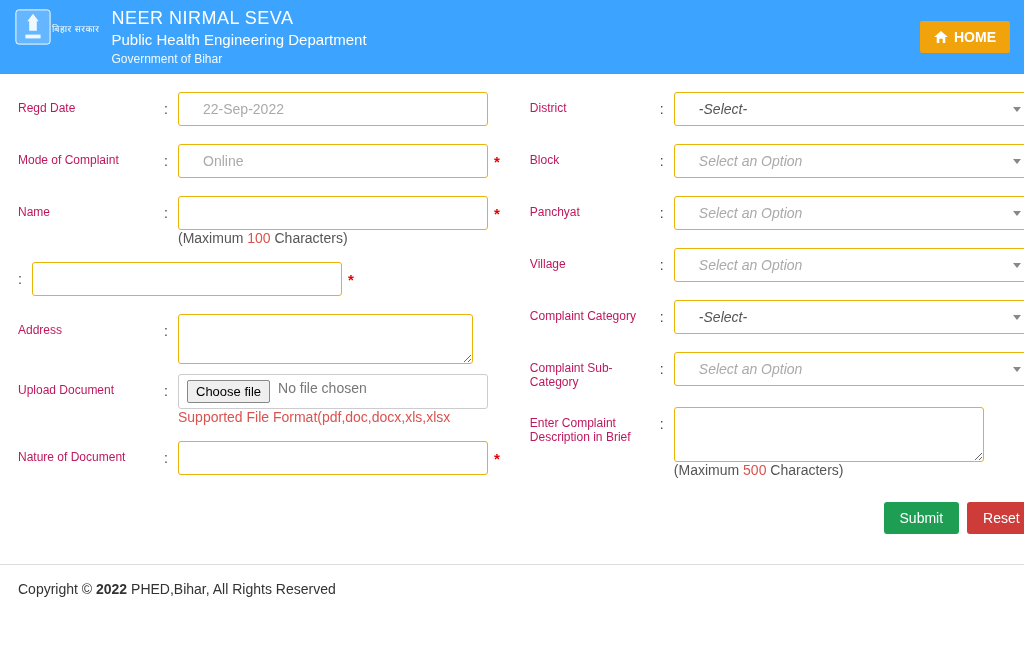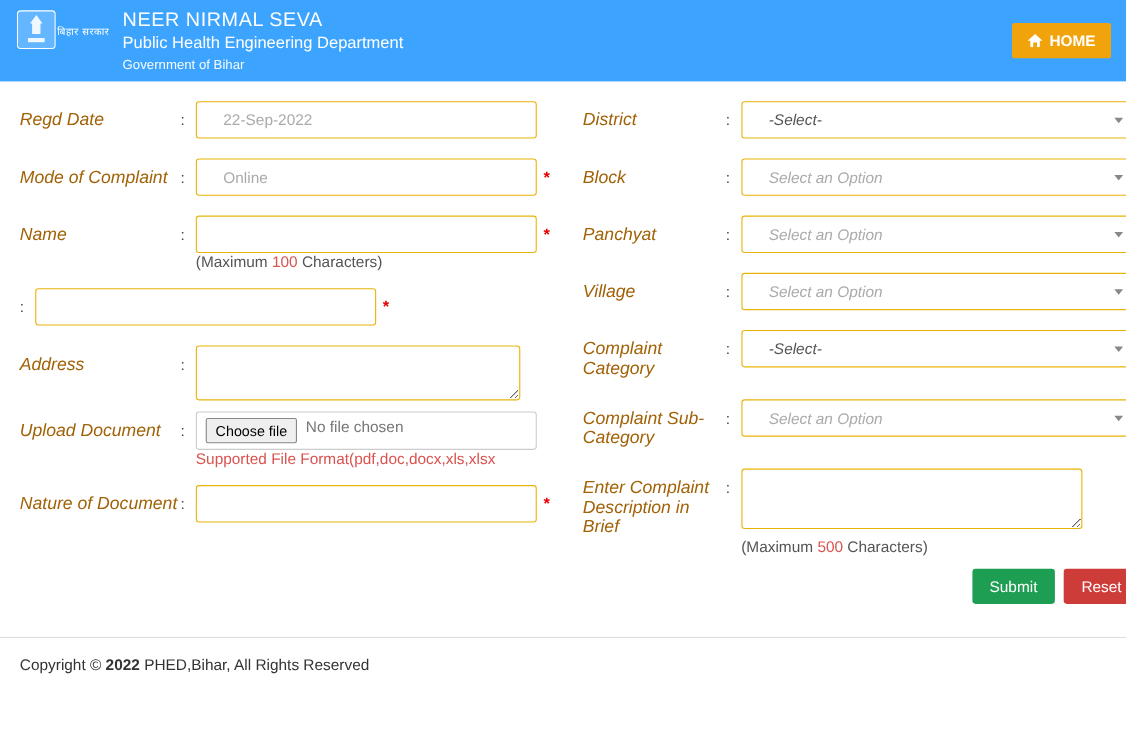--- a/index.html
+++ b/index.html
@@ -11,21 +11,21 @@
 .logo-sub { font-size: 9px; margin-top: 2px; letter-spacing: 0.5px; }
 .header-titles h1 { font-size: 18px; font-weight: 500; letter-spacing: 0.5px; }
 .header-titles h2 { font-size: 15px; font-weight: 400; margin-top: 2px; }
 .header-titles .gov { font-size: 12px; font-weight: 400; margin-top: 4px; opacity: 0.95; }
 .home-btn { background: #f0a30a; color: #fff; border: none; padding: 8px 14px; font-size: 14px; font-weight: 600; cursor: pointer; border-radius: 2px; display: flex; align-items: center; gap: 6px; }
 .home-icon { display: inline-block; width: 14px; height: 12px; }
 .form-area { padding: 18px 18px 30px 18px; display: flex; gap: 30px; }
 .col { flex: 1; }
 .row { display: flex; align-items: flex-start; margin-bottom: 18px; }
 .row.tight { margin-bottom: 10px; }
-.lbl { width: 146px; color: #a16207; font-size: 16px; padding-top: 9px; font-style: italic; }
+.lbl { width: 146px; color: #be185d; font-size: 12px; padding-top: 9px; }
 .colon { width: 14px; color: #444; padding-top: 9px; }
 .ctrl { flex: 1; display: flex; align-items: center; }
 .ctrl input[type=text], .ctrl textarea, .ctrl .select-like {
   width: 310px; border: 1px solid #eab308; border-radius: 3px; padding: 8px 24px; font-size: 14px; color: #555; font-family: inherit; background: #fff;
 }
 .ctrl input[readonly], .ctrl input:disabled, .select-like.placeholder { color: #aaa; }
 .ctrl textarea { resize: both; height: 50px; width: 295px; }
 .select-like { position: relative; cursor: pointer; }
 .select-like::after { content: ''; position: absolute; right: 10px; top: 50%; margin-top: -2px; border-left: 4px solid transparent; border-right: 4px solid transparent; border-top: 5px solid #888; }
 .select-like.italic { font-style: italic; }
@@ -34,21 +34,21 @@
 .hint .num { color: #d9534f; }
 .file-wrap { width: 310px; border: 1px solid #ccc; border-radius: 3px; padding: 5px 8px; display: flex; gap: 8px; }
 .choose-btn { background: #efefef; border: 1px solid #888; border-radius: 2px; padding: 3px 8px; font-size: 13px; cursor: pointer; }
 .file-text { color: #777; font-size: 14px; }
 .file-hint { margin-left: 160px; color: #d9534f; font-size: 14px; margin-top: -10px; margin-bottom: 16px; }
 .col2 .lbl { width: 130px; }
 .col2 .ctrl input[type=text], .col2 .ctrl .select-like { width: 358px; font-style: italic; }
 .col2 .ctrl textarea { width: 310px; height: 55px; }
 .col2 .hint { margin-left: 144px; }
 .btn-row { display: flex; gap: 8px; justify-content: flex-end; padding-right: 8px; margin-top: -4px; }
-.btn { border: none; color: #fff; padding: 8px 16px; font-size: 14px; border-radius: 3px; cursor: pointer; }
+.btn { border: none; color: #fff; padding: 8px 16px; font-size: 14px; border-radius: 3px; cursor: pointer; margin-top: 12px; }
 .btn-submit { background: #1e9e53; }
 .btn-reset { background: #ce3c39; }
 .footer { border-top: 1px solid #ddd; padding: 16px 18px; font-size: 14px; color: #333; }
 .footer b { font-weight: 700; }
 </style>
 </head>
 <body>
 
 <div class="header">
   <div class="header-left">

